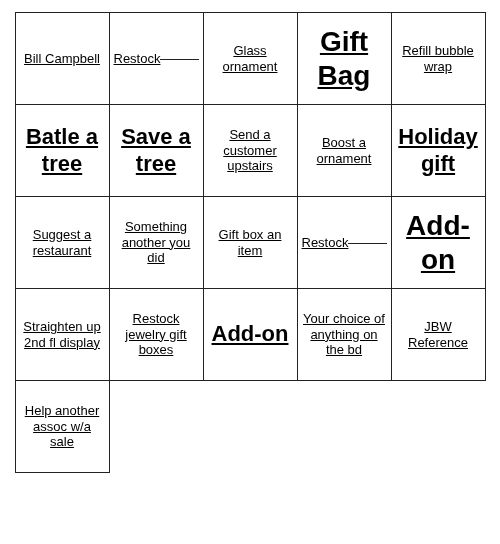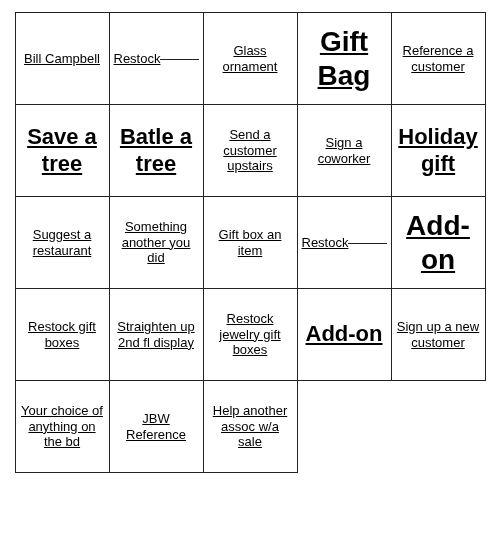--- a/index.html
+++ b/index.html
@@ -79,33 +79,33 @@
       <span class="cell-text">Restock</span>
       <span class="underline"></span>
     </div>
     <div class="bingo-cell">
       <span class="cell-text">Glass ornament</span>
     </div>
     <div class="bingo-cell xl-text">
       <span class="cell-text">Gift Bag</span>
     </div>
     <div class="bingo-cell">
-      <span class="cell-text">Reference a customer</span>
+      <span class="cell-text">Refill bubble wrap</span>
+    </div>
+    <div class="bingo-cell large-text">
+      <span class="cell-text">Batle a tree</span>
     </div>
     <div class="bingo-cell large-text">
       <span class="cell-text">Save a tree</span>
-    </div>
-    <div class="bingo-cell large-text">
-      <span class="cell-text">Batle a tree</span>
     </div>
     <div class="bingo-cell">
       <span class="cell-text">Send a customer upstairs</span>
     </div>
     <div class="bingo-cell">
-      <span class="cell-text">Sign a coworker</span>
+      <span class="cell-text">Boost a ornament</span>
     </div>
     <div class="bingo-cell large-text">
       <span class="cell-text">Holiday gift</span>
     </div>
     <div class="bingo-cell">
       <span class="cell-text">Suggest a restaurant</span>
     </div>
     <div class="bingo-cell">
       <span class="cell-text">Something another you did</span>
     </div>
@@ -113,33 +113,27 @@
       <span class="cell-text">Gift box an item</span>
     </div>
     <div class="bingo-cell underline-custom">
       <span class="cell-text">Restock</span>
       <span class="underline"></span>
     </div>
     <div class="bingo-cell xl-text">
       <span class="cell-text">Add-on</span>
     </div>
     <div class="bingo-cell">
-      <span class="cell-text">Restock gift boxes</span>
-    </div>
-    <div class="bingo-cell">
       <span class="cell-text">Straighten up 2nd fl display</span>
     </div>
     <div class="bingo-cell">
       <span class="cell-text">Restock jewelry gift boxes</span>
     </div>
     <div class="bingo-cell large-text">
       <span class="cell-text">Add-on</span>
-    </div>
-    <div class="bingo-cell">
-      <span class="cell-text">Sign up a new customer</span>
     </div>
     <div class="bingo-cell">
       <span class="cell-text">Your choice of anything on the bd</span>
     </div>
     <div class="bingo-cell">
       <span class="cell-text">JBW Reference</span>
     </div>
     <div class="bingo-cell">
       <span class="cell-text">Help another assoc w/a sale</span>
     </div>

